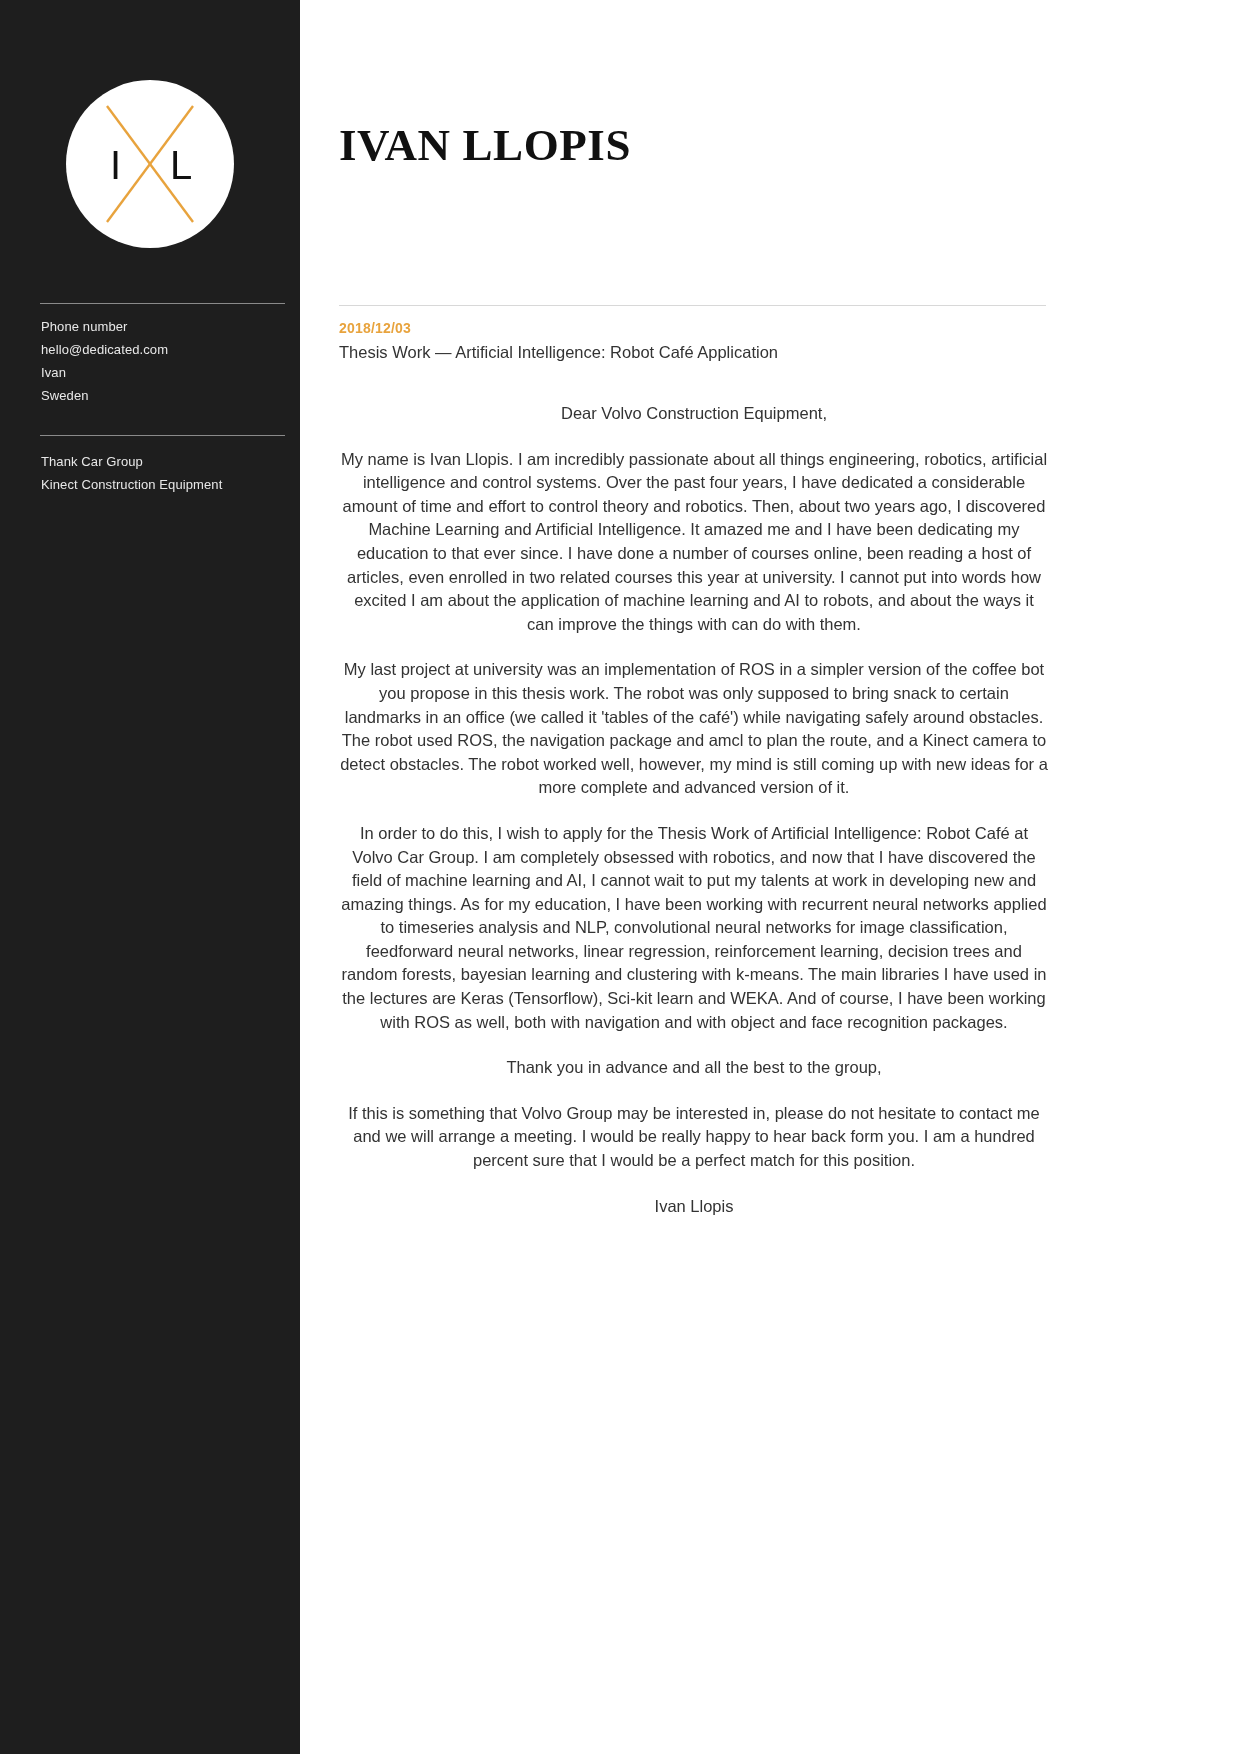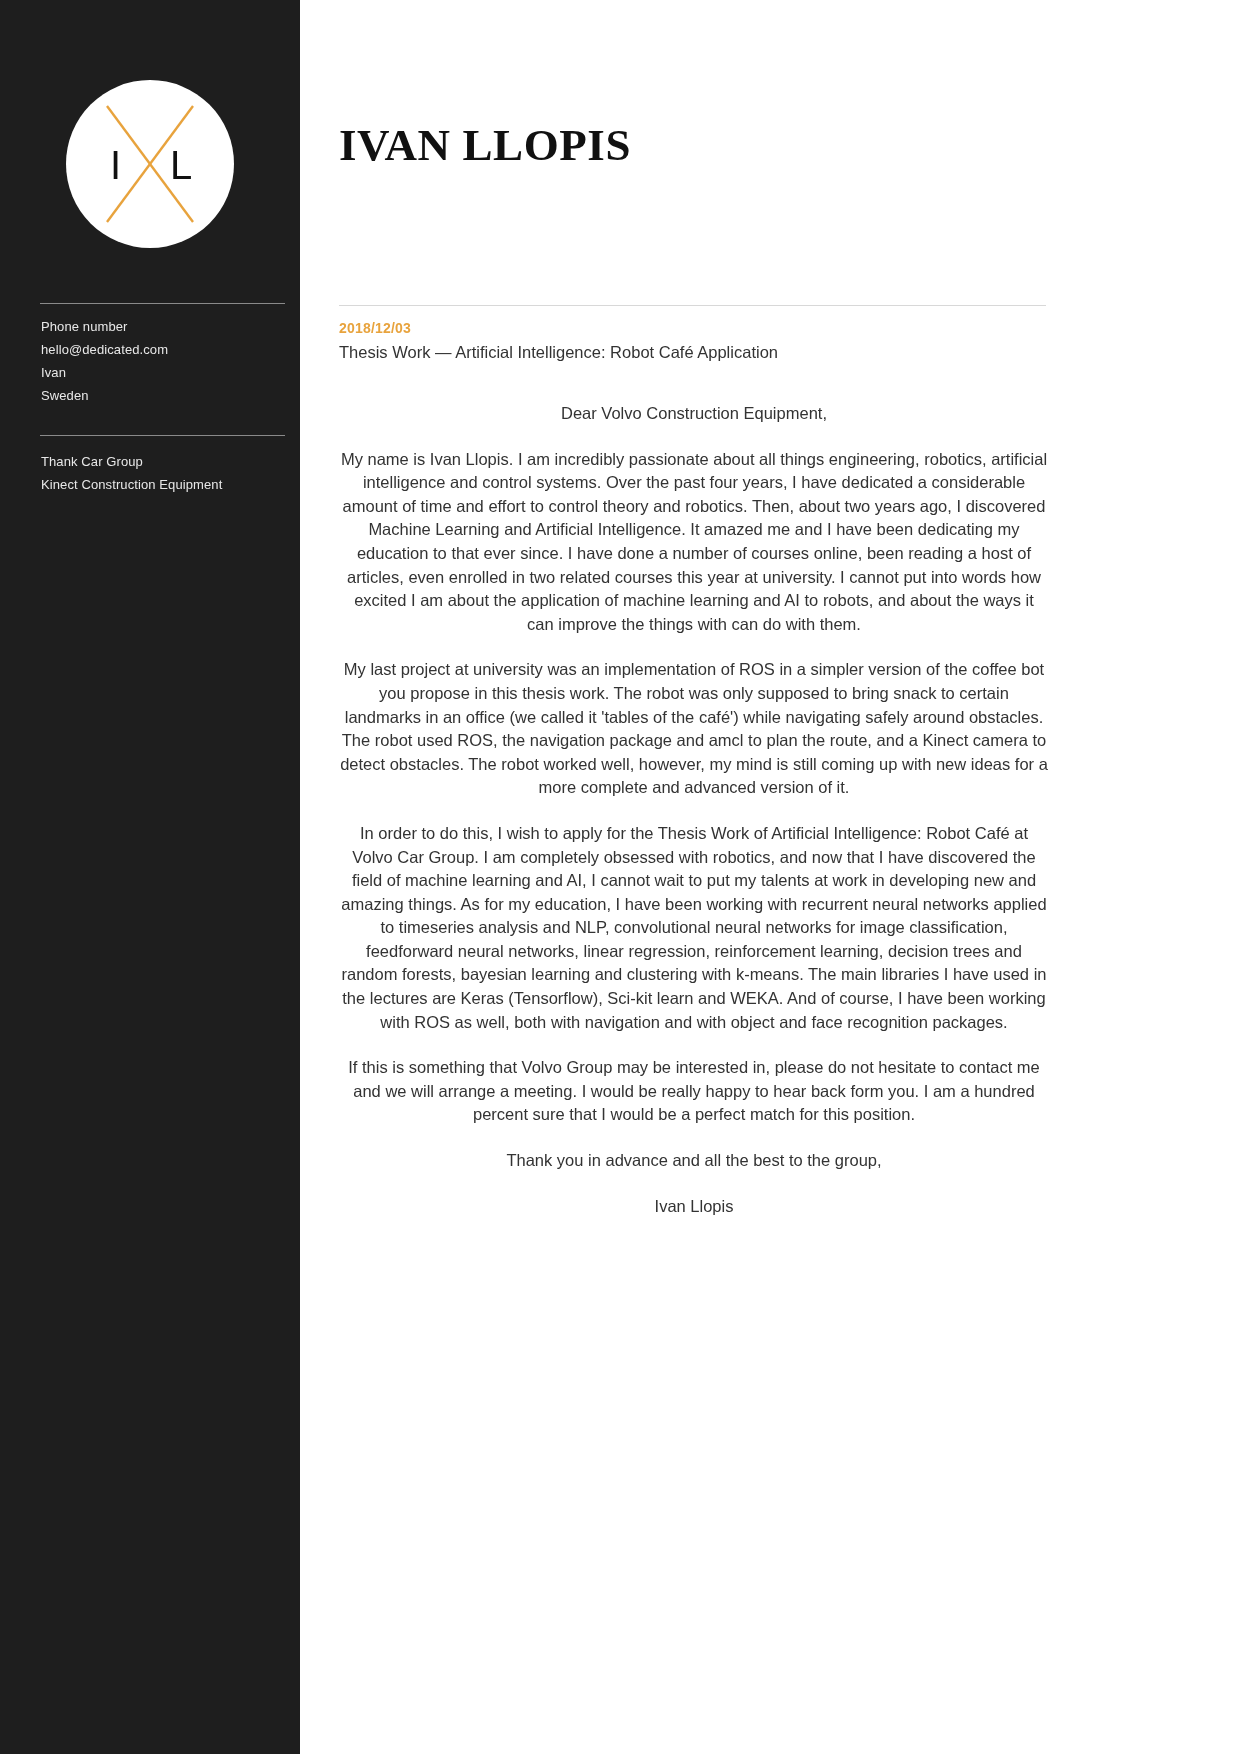--- a/index.html
+++ b/index.html
@@ -200,20 +200,20 @@
     <div class="header-rule"></div>
 
     <section class="letter">
       <div class="date-line">2018/12/03</div>
       <div class="subject-line">Thesis Work — Artificial Intelligence: Robot Café Application</div>
 
       <p class="para salutation">Dear Volvo Construction Equipment,</p>
       <p class="para">My name is Ivan Llopis. I am incredibly passionate about all things engineering, robotics, artificial intelligence and control systems. Over the past four years, I have dedicated a considerable amount of time and effort to control theory and robotics. Then, about two years ago, I discovered Machine Learning and Artificial Intelligence. It amazed me and I have been dedicating my education to that ever since. I have done a number of courses online, been reading a host of articles, even enrolled in two related courses this year at university. I cannot put into words how excited I am about the application of machine learning and AI to robots, and about the ways it can improve the things with can do with them.</p>
       <p class="para">My last project at university was an implementation of ROS in a simpler version of the coffee bot you propose in this thesis work. The robot was only supposed to bring snack to certain landmarks in an office (we called it 'tables of the café') while navigating safely around obstacles. The robot used ROS, the navigation package and amcl to plan the route, and a Kinect camera to detect obstacles. The robot worked well, however, my mind is still coming up with new ideas for a more complete and advanced version of it.</p>
       <p class="para">In order to do this, I wish to apply for the Thesis Work of Artificial Intelligence: Robot Café at Volvo Car Group. I am completely obsessed with robotics, and now that I have discovered the field of machine learning and AI, I cannot wait to put my talents at work in developing new and amazing things. As for my education, I have been working with recurrent neural networks applied to timeseries analysis and NLP, convolutional neural networks for image classification, feedforward neural networks, linear regression, reinforcement learning, decision trees and random forests, bayesian learning and clustering with k-means. The main libraries I have used in the lectures are Keras (Tensorflow), Sci-kit learn and WEKA. And of course, I have been working with ROS as well, both with navigation and with object and face recognition packages.</p>
+      <p class="para">Thank you in advance and all the best to the group,</p>
       <p class="para">If this is something that Volvo Group may be interested in, please do not hesitate to contact me and we will arrange a meeting. I would be really happy to hear back form you. I am a hundred percent sure that I would be a perfect match for this position.</p>
-      <p class="para">Thank you in advance and all the best to the group,</p>
       <p class="para signature">Ivan Llopis</p>
     </section>
 
   </main>
 
 </div>
 
 </body></html>

